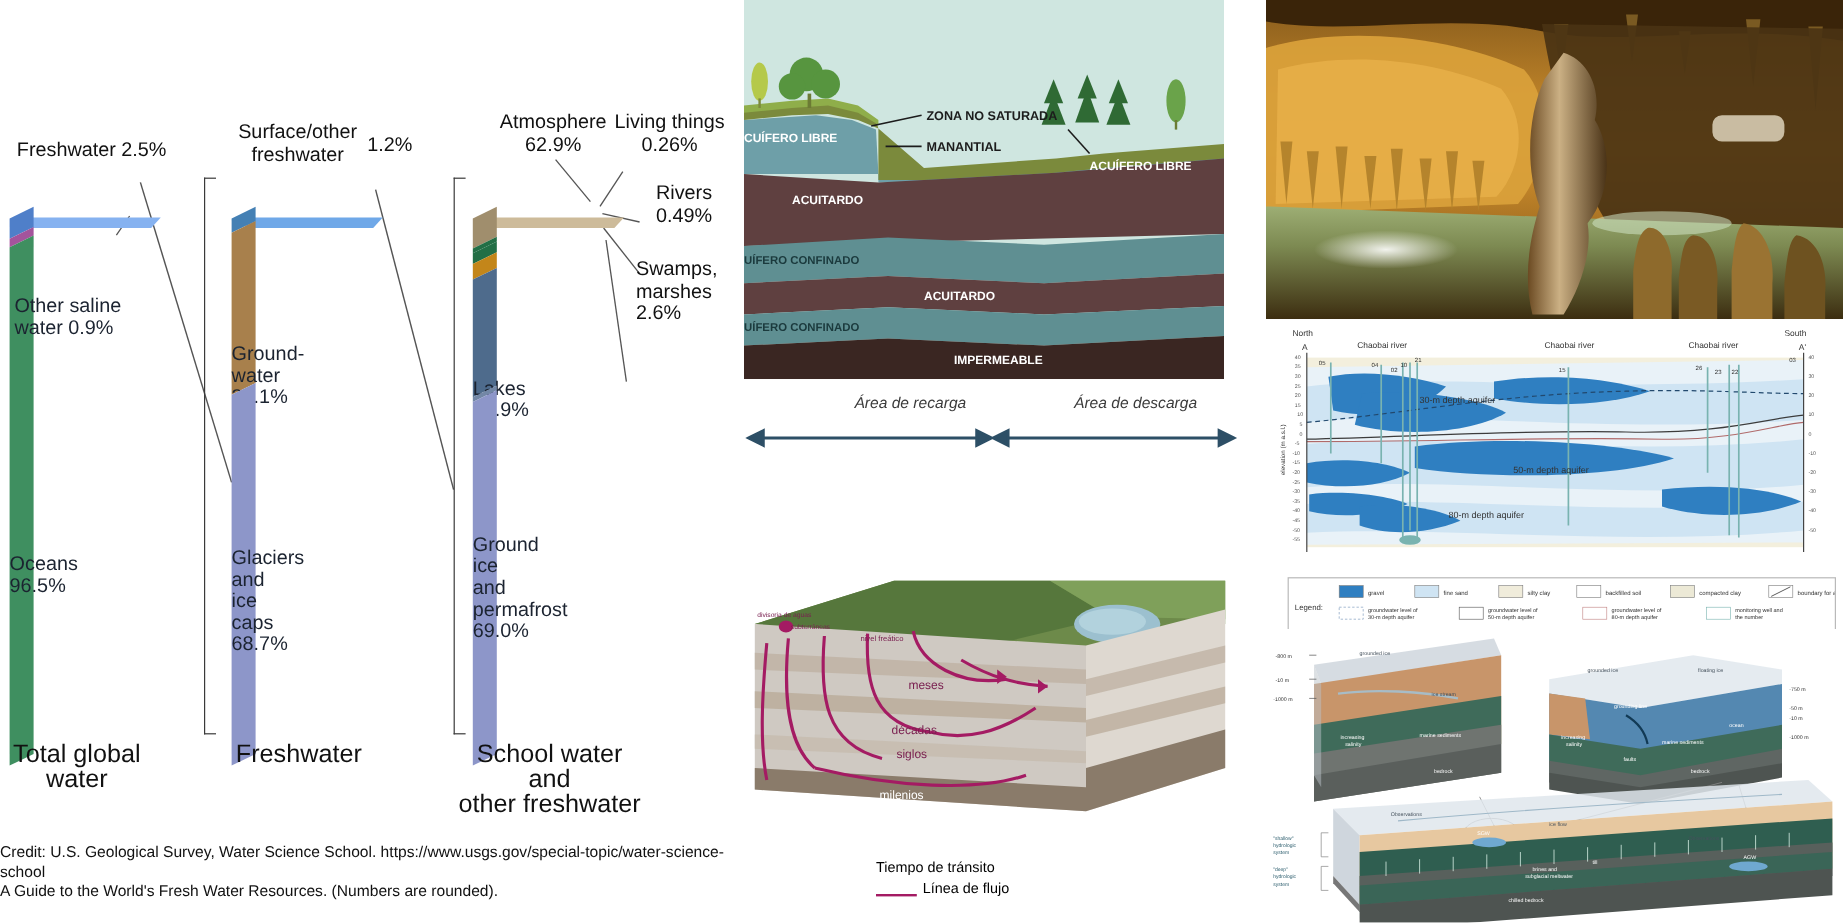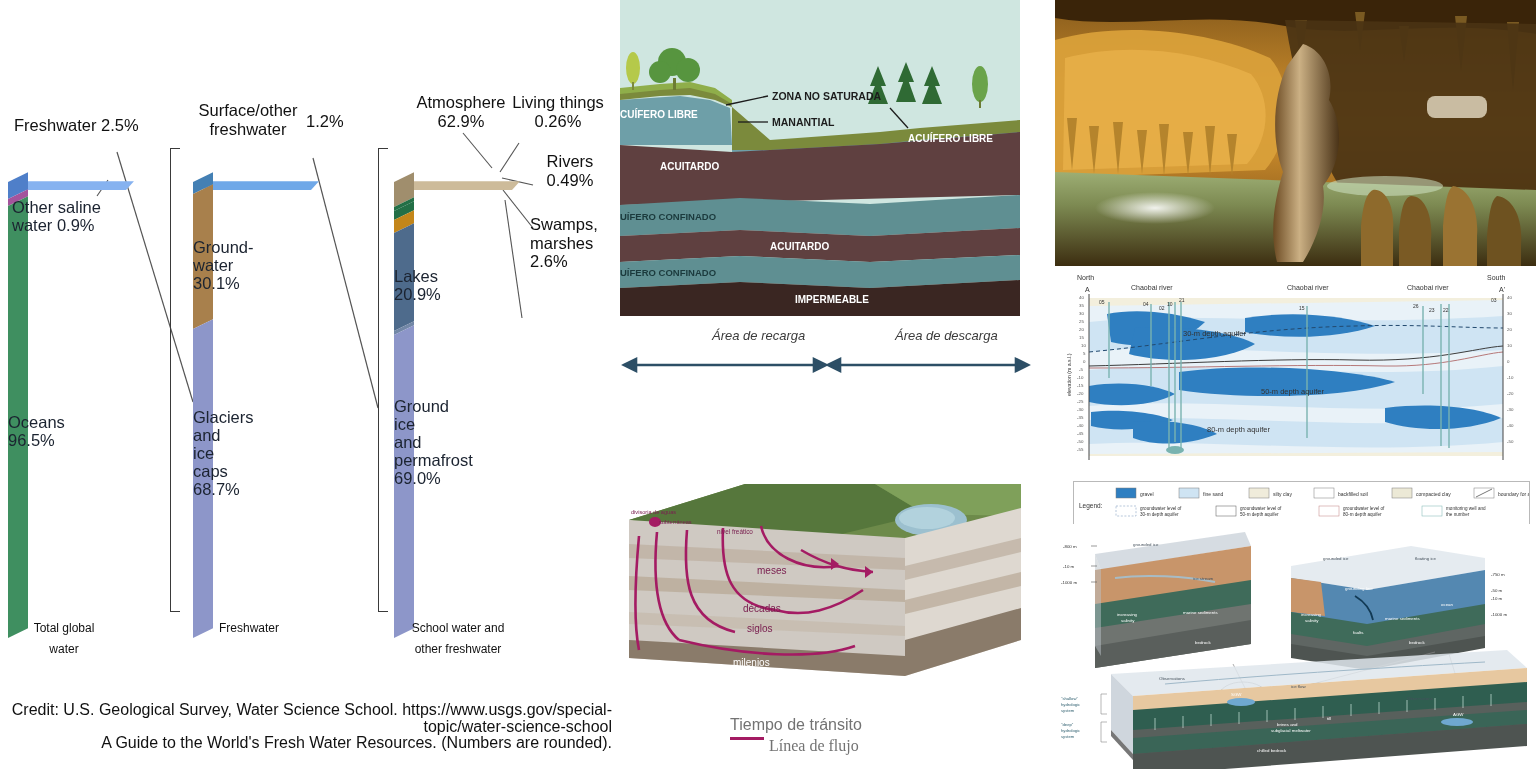--- a/index.html
+++ b/index.html
@@ -20,45 +20,45 @@
 
   .bar-wrap{position:absolute;}
   .bar3d{position:absolute;margin-top:32px;}
   .seg{position:absolute;left:0;box-sizing:border-box;}
   .seg .side{position:absolute;right:-20px;top:0;width:20px;height:100%;
              transform:skewY(-26deg);transform-origin:left top;}
   .cap{position:absolute;left:0;width:100%;height:17px;
        transform:skewX(-42deg) scaleY(.52);transform-origin:bottom left;}
 
   .seglabel{position:absolute;width:100%;text-align:center;color:#1b2330;
-            font-size:16.5px;line-height:18px;pointer-events:none;}
+            font-size:16.5px;line-height:18px;pointer-events:none;margin-top:48px;}
 
   .callout{position:absolute;font-size:16.5px;line-height:18.5px;color:#111;}
-  .axlabel{position:absolute;font-size:12px;line-height:21px;color:#111;text-align:center;}
+  .axlabel{position:absolute;font-size:21px;line-height:21px;color:#111;text-align:center;}
 
   .bracket{position:absolute;border-left:1.6px solid #3a3a3a;
            border-top:1.6px solid #3a3a3a;border-bottom:1.6px solid #3a3a3a;width:9px;}
 
   #credit{position:absolute;left:0;top:702px;width:612px;
-          font-size:16px;line-height:16.5px;color:#111;text-align:right;}
+          font-size:13px;line-height:16.5px;color:#111;}
 
   svg.leaders{position:absolute;left:0;top:0;width:620px;height:700px;pointer-events:none;}
 
   
   #mid-col{position:absolute;left:620px;top:0;width:435px;height:769px;background:#fff;}
 
   
   #aquifer-fig{position:absolute;left:0;top:0;width:400px;height:316px;overflow:hidden;}
   #recharge-row{position:absolute;left:0;top:318px;width:413px;height:70px;}
   .arrow-label{position:absolute;font-size:13px;color:#3b3b3b;font-style:italic;}
 
   
   #transit-fig{position:absolute;left:5px;top:480px;width:400px;height:220px;overflow:hidden;}
-  #transit-caption{position:absolute;left:110px;top:716px;width:260px;font-size:16px;color:#737373;}
-  #transit-caption .lf{display:flex;align-items:flex-start;gap:5px;margin-top:3px;font-family:Liberation Serif, serif;}
+  #transit-caption{position:absolute;left:110px;top:716px;width:260px;font-size:12px;color:#000000;}
+  #transit-caption .lf{display:flex;align-items:flex-end;gap:5px;margin-top:3px;}
   .flowswatch{display:inline-block;width:34px;height:2.5px;background:#a41b63;}
 
   
   #right-col{position:absolute;left:1055px;top:0;width:481px;height:769px;background:#fff;}
   #cave-photo{position:absolute;left:0;top:0;width:481px;height:266px;overflow:hidden;}
   #xsection{position:absolute;left:0;top:266px;width:481px;height:215px;overflow:hidden;background:#fff;}
   #xs-legend{position:absolute;left:18px;top:481px;width:455px;height:45px;
              border:1px solid #b9b9b9;background:#fff;}
   #ice-blocks{position:absolute;left:0;top:524px;width:481px;height:245px;overflow:hidden;}
 </style>

